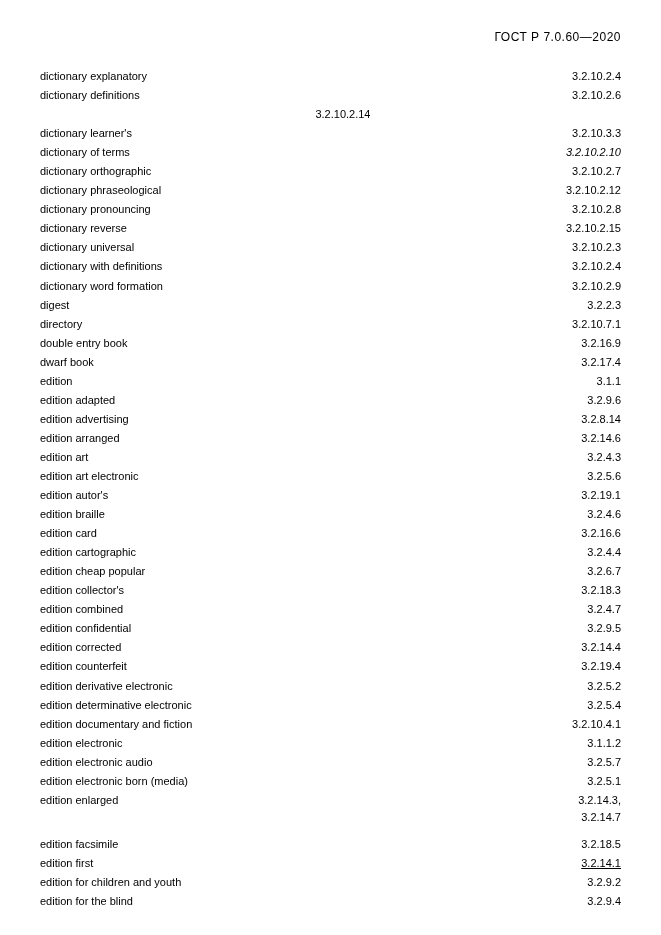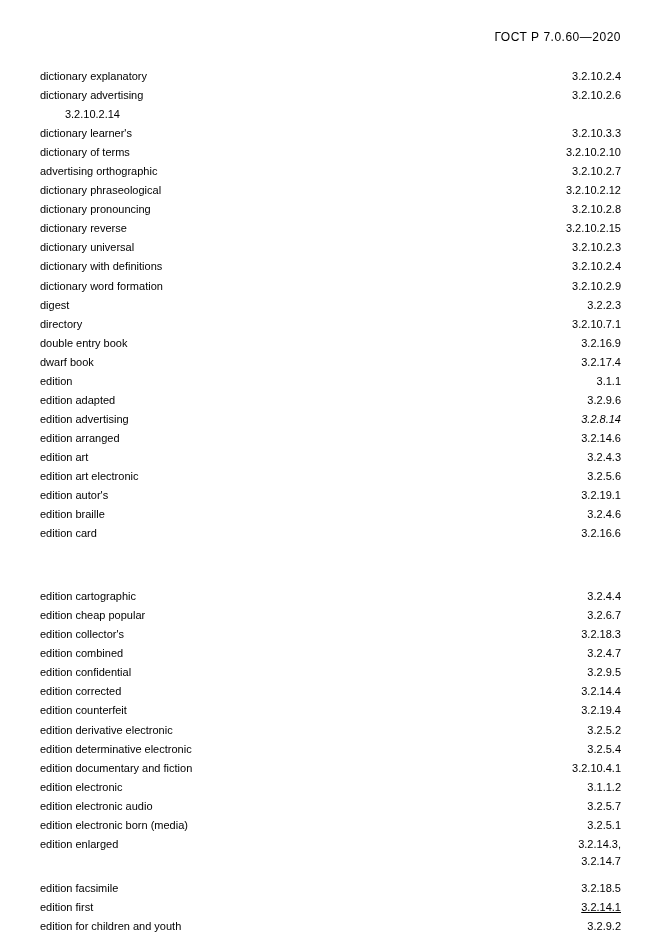--- a/index.html
+++ b/index.html
@@ -30,21 +30,21 @@
       font-weight: normal;
       font-size: 12px;
       letter-spacing: 0.5px;
     }
     .content {
       display: flex;
       flex-direction: column;
     }
     .entry-row {
       display: flex;
-      justify-content: flex-start;
+      justify-content: center;
       align-items: baseline;
       margin-bottom: 2px;
       line-height: 1.55;
     }
     .entry-term {
       font-size: 11px;
       color: #000;
       flex: 1;
     }
     .entry-ref {
@@ -63,36 +63,36 @@
 <div class="page">
   <div class="header">
     <span class="header-title">ГОСТ Р 7.0.60—2020</span>
   </div>
   <div class="content" id="entries-container">
   <div class="entry-row">
         <span class="entry-term">dictionary explanatory</span>
         <span class="entry-ref" style="white-space: pre-line;">3.2.10.2.4</span>
       </div>
       <div class="entry-row">
-        <span class="entry-term">dictionary advertising</span>
+        <span class="entry-term">dictionary definitions</span>
         <span class="entry-ref" style="white-space: pre-line;">3.2.10.2.6</span>
       </div>
       <div class="entry-row">
         <span class="entry-ref" style="white-space: pre-line;">3.2.10.2.14</span>
       </div>
       <div class="entry-row">
         <span class="entry-term">dictionary learner's</span>
         <span class="entry-ref" style="white-space: pre-line;">3.2.10.3.3</span>
       </div>
       <div class="entry-row">
         <span class="entry-term">dictionary of terms</span>
-        <span class="entry-ref" style="white-space: pre-line;">3.2.10.2.10</span>
-      </div>
-      <div class="entry-row">
-        <span class="entry-term">advertising orthographic</span>
+        <span class="entry-ref" style="white-space: pre-line; font-style: italic;">3.2.10.2.10</span>
+      </div>
+      <div class="entry-row">
+        <span class="entry-term">dictionary orthographic</span>
         <span class="entry-ref" style="white-space: pre-line;">3.2.10.2.7</span>
       </div>
       <div class="entry-row">
         <span class="entry-term">dictionary phraseological</span>
         <span class="entry-ref" style="white-space: pre-line;">3.2.10.2.12</span>
       </div>
       <div class="entry-row">
         <span class="entry-term">dictionary pronouncing</span>
         <span class="entry-ref" style="white-space: pre-line;">3.2.10.2.8</span>
       </div>
@@ -131,21 +131,21 @@
       <div class="entry-row">
         <span class="entry-term">edition</span>
         <span class="entry-ref" style="white-space: pre-line;">3.1.1</span>
       </div>
       <div class="entry-row">
         <span class="entry-term">edition adapted</span>
         <span class="entry-ref" style="white-space: pre-line;">3.2.9.6</span>
       </div>
       <div class="entry-row">
         <span class="entry-term">edition advertising</span>
-        <span class="entry-ref" style="white-space: pre-line; font-style: italic;">3.2.8.14</span>
+        <span class="entry-ref" style="white-space: pre-line;">3.2.8.14</span>
       </div>
       <div class="entry-row">
         <span class="entry-term">edition arranged</span>
         <span class="entry-ref" style="white-space: pre-line;">3.2.14.6</span>
       </div>
       <div class="entry-row">
         <span class="entry-term">edition art</span>
         <span class="entry-ref" style="white-space: pre-line;">3.2.4.3</span>
       </div>
       <div class="entry-row">
@@ -159,21 +159,21 @@
       <div class="entry-row">
         <span class="entry-term">edition braille</span>
         <span class="entry-ref" style="white-space: pre-line;">3.2.4.6</span>
       </div>
       <div class="entry-row">
         <span class="entry-term">edition card</span>
         <span class="entry-ref" style="white-space: pre-line;">3.2.16.6</span>
       </div>
       <div class="entry-row">
         <span class="entry-term">edition cartographic</span>
-        <span class="entry-ref" style="white-space: pre-line; margin-top: 44px;">3.2.4.4</span>
+        <span class="entry-ref" style="white-space: pre-line;">3.2.4.4</span>
       </div>
       <div class="entry-row">
         <span class="entry-term">edition cheap popular</span>
         <span class="entry-ref" style="white-space: pre-line;">3.2.6.7</span>
       </div>
       <div class="entry-row">
         <span class="entry-term">edition collector's</span>
         <span class="entry-ref" style="white-space: pre-line;">3.2.18.3</span>
       </div>
       <div class="entry-row">

